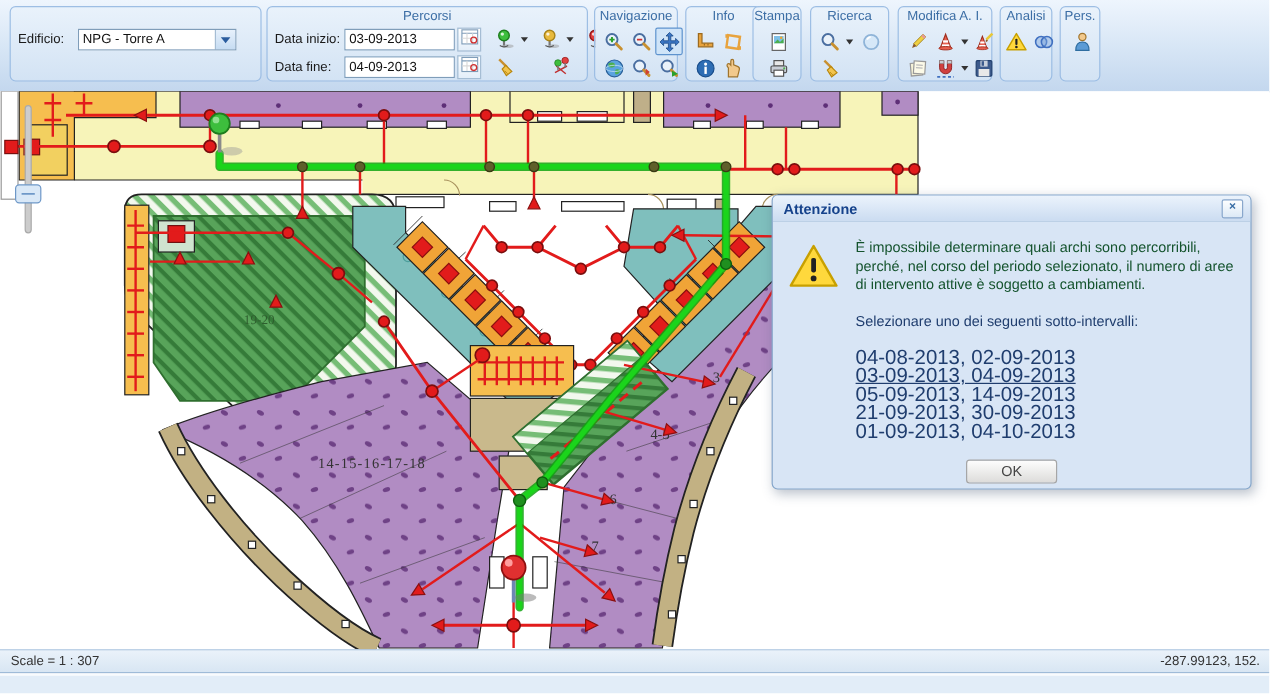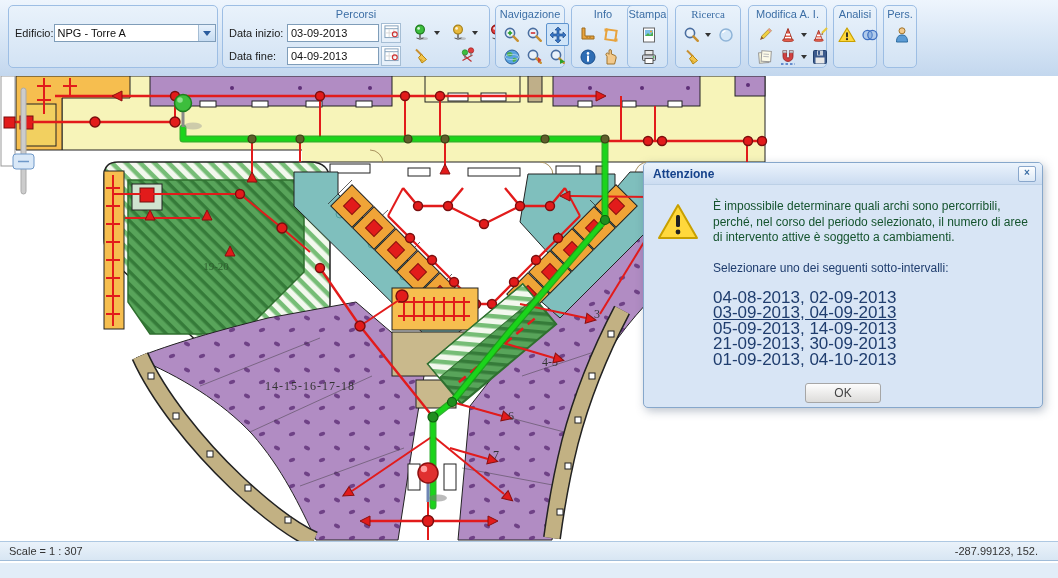--- a/index.html
+++ b/index.html
@@ -54,34 +54,34 @@
   .interval.selected{text-decoration:underline;}
   .dlg-footer{position:absolute;left:0;bottom:4px;width:100%;text-align:center;}
   .ok-btn{width:76px;height:20px;border:1px solid #A6A6A6;border-radius:3px;
     background:linear-gradient(#FDFDFD,#DDDCDA);font-family:"Liberation Sans",sans-serif;
     font-size:12px;color:#444;cursor:pointer;}
   
   .statusbar{position:absolute;left:0;top:541px;width:1058px;height:20px;box-sizing:border-box;
     background:linear-gradient(#EAF2FA,#D8E6F3);border-top:1px solid #AEC8E2;border-bottom:1px solid #9FBBD8;
     display:flex;align-items:center;font-size:11px;color:#333;}
   .statusbar .sc{padding-left:9px;flex:1;}
-  .statusbar .co{padding-right:20px;}
+  .statusbar .co{padding-right:8px;}
   .bottomstrip{position:absolute;left:0;top:562px;width:1058px;height:16px;background:#E2EDF8;border-top:1px solid #fff;}
 </style>
 </head>
 <body>
 
 <div class="app">
 
   <div class="toolbar">
 
     <div class="tb-group" style="left:8px;width:210px;">
       <div class="fld-row" style="left:6px;top:18px;width:198px;">
         <span class="fld-label" style="width:50px;">Edificio:</span>
-        <span class="combo" style="width:162px;">
+        <span class="combo" style="width:132px;">
           <input value="NPG - Torre A" style="">
           <span class="combo-btn">
               <i class="caret"></i>
             </span>
         </span>
       </div>
     </div>
 
     <div class="tb-group" style="left:222px;width:268px;">
       <div class="tb-title">Percorsi</div>
@@ -308,21 +308,21 @@
                 <rect x="5" y="2.5" width="8" height="4.5" fill="#E8E8E8" stroke="#555"></rect>
                 <rect x="2.5" y="7" width="13" height="5.5" rx="1" fill="#C9CED6" stroke="#555"></rect>
                 <rect x="5" y="10.5" width="8" height="5" fill="#fff" stroke="#555"></rect>
                 <circle cx="13.5" cy="9" r=".9" fill="#4CAF50"></circle>
               </svg>
             </span>
           </span>
       </div>
     </div>
 
-    <div class="tb-group" style="left:675px;width:66px;font-family:Liberation Serif, serif;">
+    <div class="tb-group" style="left:675px;width:66px;">
       <div class="tb-title">Ricerca</div>
       <div class="icon-row" style="top:17px;">
         <span class="tb-btn">
             <span>
               <svg width="18" height="18" viewBox="0 0 18 18">
                 <circle cx="7" cy="7" r="4.6" fill="#EAF2FA" stroke="#4A6EA0" stroke-width="1.6"></circle>
                 <line x1="10.4" y1="10.4" x2="14.8" y2="14.8" stroke="#C89030" stroke-width="2.4" stroke-linecap="round"></line>
               </svg>
             </span>
           </span>

